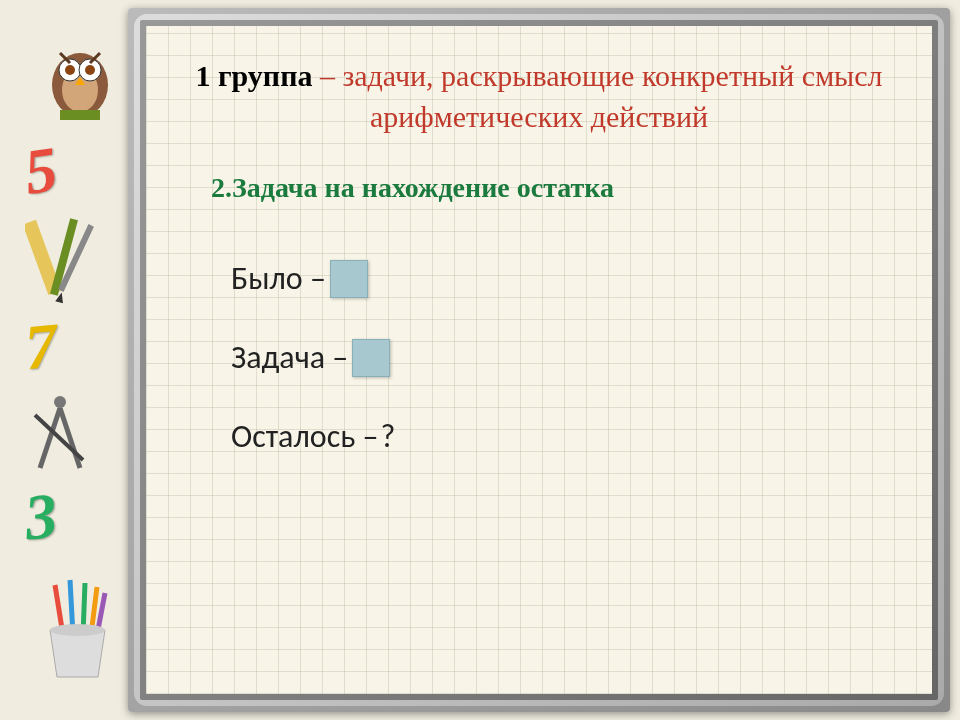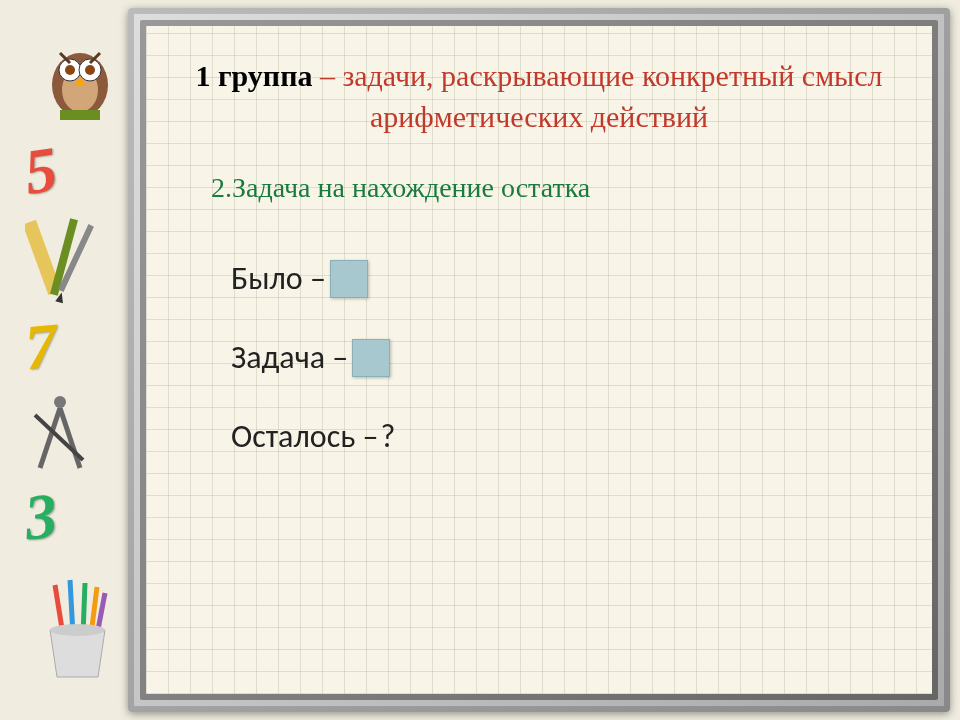--- a/index.html
+++ b/index.html
@@ -83,21 +83,21 @@
       background: linear-gradient(135deg, #bbb, #888);
       border-radius: 4px;
       padding: 6px;
       box-shadow: 0 2px 8px rgba(0,0,0,0.4);
     }
     .frame-mid {
       width: 100%;
       height: 100%;
       background: linear-gradient(135deg, #ddd, #aaa);
       padding: 6px;
-      border-radius: 0;
+      border-radius: 13px;
     }
     .frame-inner {
       width: 100%;
       height: 100%;
       background: linear-gradient(135deg, #999, #666);
       padding: 6px;
       border-radius: 2px;
     }
     .paper {
       width: 100%;
@@ -114,21 +114,21 @@
       font-size: 30px;
       text-align: center;
       line-height: 1.35;
       margin-bottom: 35px;
     }
     .title-bold { font-weight: bold; color: #000; }
     .title-rest { color: #C0392B; }
     
     .subtitle {
       font-size: 28px;
-      font-weight: normal;
+      font-weight: bold;
       color: #1B7A3E;
       margin-left: 40px;
       margin-bottom: 55px;
     }
     
     .rows { margin-left: 60px; }
     .row {
       font-size: 32px;
       color: #222;
       margin-bottom: 40px;

